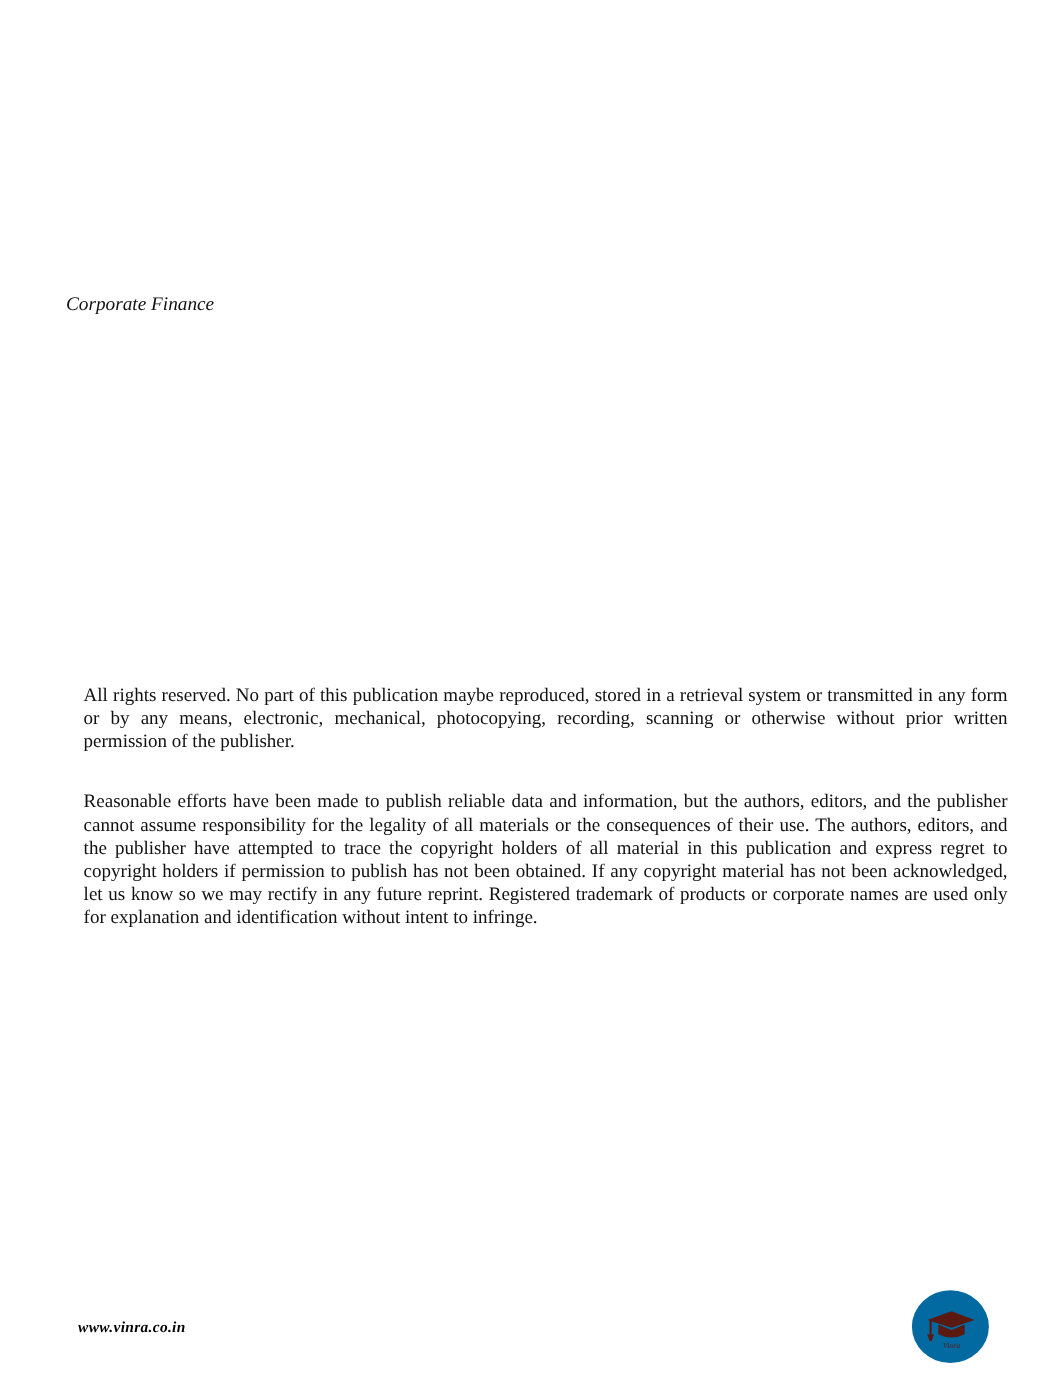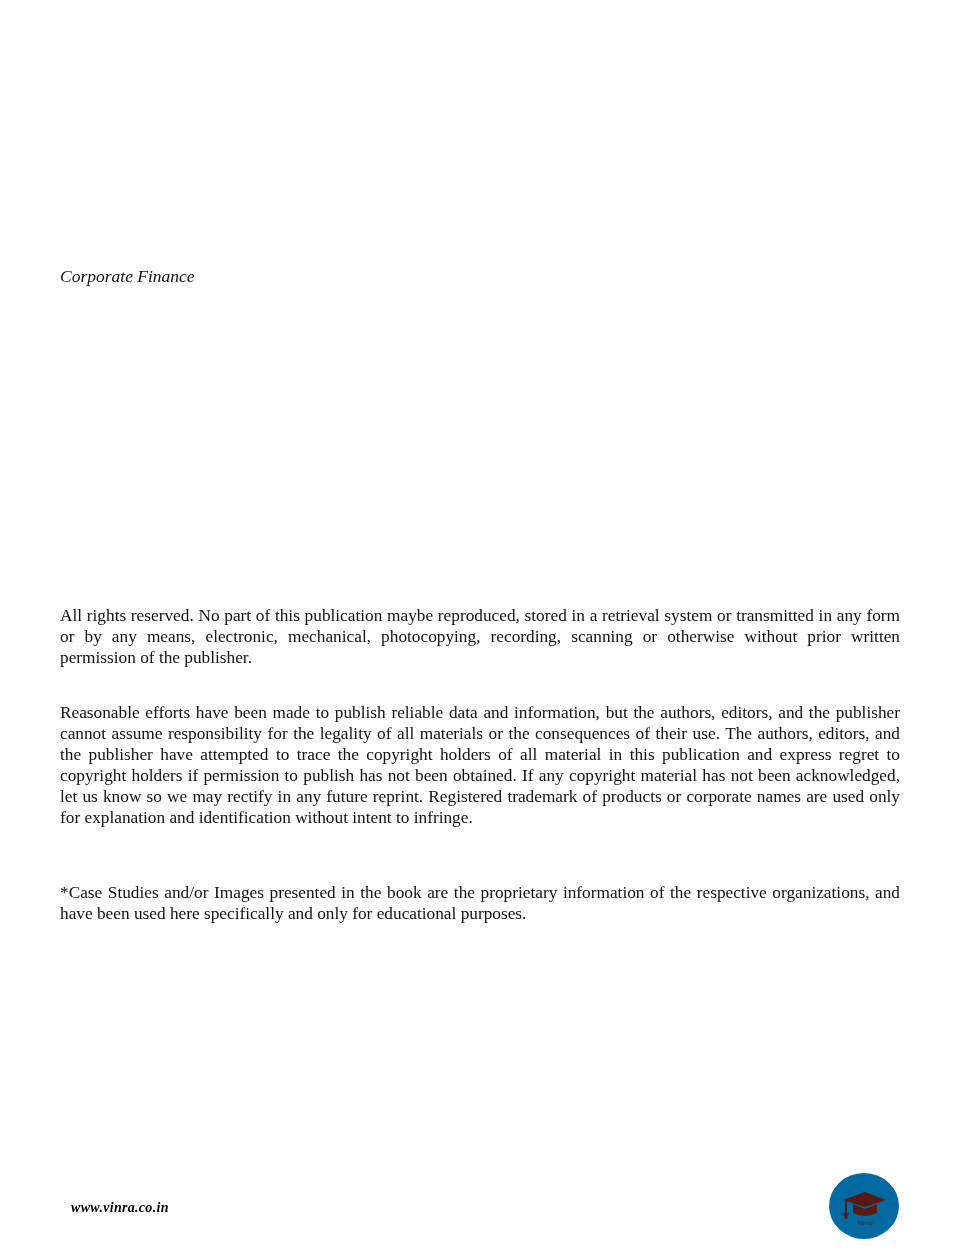--- a/index.html
+++ b/index.html
@@ -40,21 +40,21 @@
       white-space: nowrap;
     }
     .para {
       position: absolute;
       left: 60px;
       width: 840px;
       font-family: "Liberation Serif", serif;
       font-size: 17.3px;
       line-height: 21px;
       text-align: justify;
-      margin: 0;
+      margin: 16px;
     }
     .p1 { top: 605px; }
     .p2 { top: 702px; }
     .p3 { top: 882px; }
 
     .footer-url {
       position: absolute;
       left: 71px;
       top: 1200px;
       font-family: "Liberation Serif", serif;
@@ -81,21 +81,20 @@
   </style>
 </head>
 <body>
 
 <div class="page">
 
   <div class="title">Corporate Finance</div>
 
   <p class="para p1">All rights reserved. No part of this publication maybe reproduced, stored in a retrieval system or transmitted in any form or by any means, electronic, mechanical, photocopying, recording, scanning or otherwise without prior written permission of the publisher.</p>
   <p class="para p2">Reasonable efforts have been made to publish reliable data and information, but the authors, editors, and the publisher cannot assume responsibility for the legality of all materials or the consequences of their use. The authors, editors, and the publisher have attempted to trace the copyright holders of all material in this publication and express regret to copyright holders if permission to publish has not been obtained. If any copyright material has not been acknowledged, let us know so we may rectify in any future reprint. Registered trademark of products or corporate names are used only for explanation and identification without intent to infringe.</p>
-  <p class="para p3">*Case Studies and/or Images presented in the book are the proprietary information of the respective organizations, and have been used here specifically and only for educational purposes.</p>
 
   <div class="footer-url">www.vinra.co.in</div>
 
   <div class="logo">
     <svg width="70" height="66" viewBox="0 0 70 66">
 
       <polygon points="14,27 36,19 57,27 36,34" fill="#5a1a12"></polygon>
 
       <path d="M24,31 L24,40 Q36,46 48,40 L48,31 L36,36 Z" fill="#5a1a12"></path>
 

